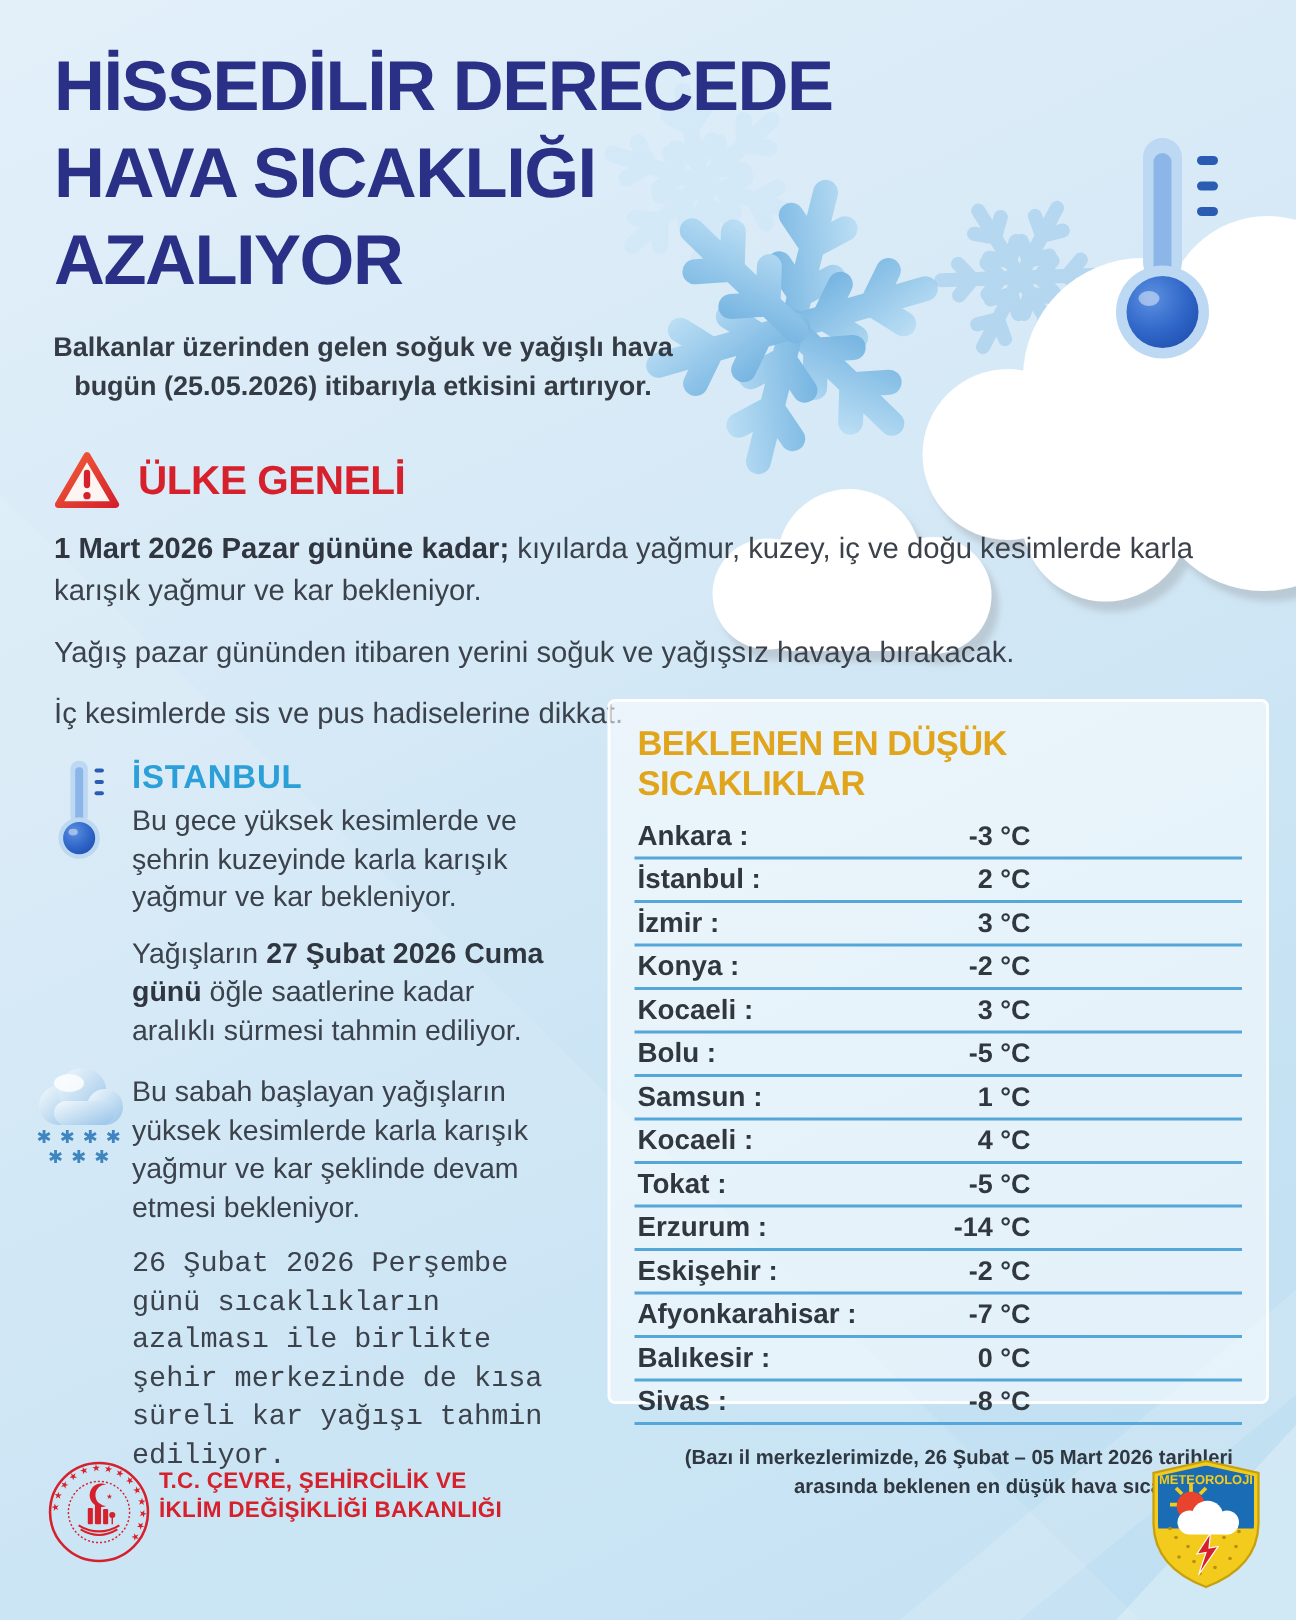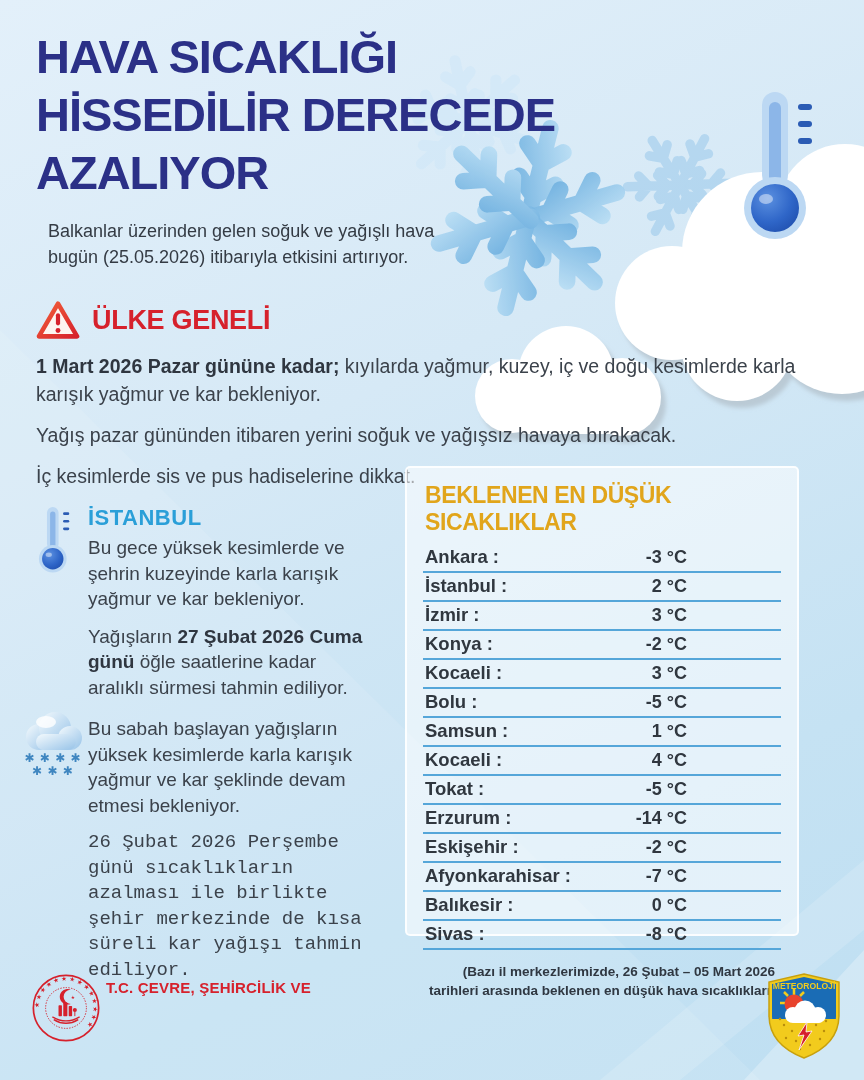--- a/index.html
+++ b/index.html
@@ -7,22 +7,22 @@
     position:relative;width:864px;height:1080px;overflow:hidden;
     font-family:"Liberation Sans",sans-serif;
     background:linear-gradient(155deg,#e3f0fa 0%,#d6e9f6 38%,#c5e2f3 75%,#bfdff2 100%);
   }
   .deco{position:absolute;inset:0;pointer-events:none;}
   .content{position:absolute;inset:0;}
 
   
   .title{position:absolute;left:36px;top:28px;color:#2b3087;font-weight:700;
          font-size:47px;line-height:58px;letter-spacing:-1px;}
-  .intro{position:absolute;left:48px;top:218px;width:420px;font-size:18px;line-height:26px;
-         font-weight:400;color:#343b44;}
+  .intro{position:absolute;left:32px;top:218px;width:420px;font-size:18px;line-height:26px;
+         font-weight:700;color:#343b44;text-align:center;}
 
   
   .country{position:absolute;left:36px;top:300px;width:770px;}
   .country-head{display:flex;align-items:center;gap:12px;text-align:center;}
   .country-head .label{color:#d6212c;font-size:27px;font-weight:700;letter-spacing:-0.3px;}
   .p{font-size:19.5px;line-height:28px;color:#3b424b;}
   .country .p1{margin-top:12px;width:762px;}
   .country .p2,.country .p3{margin-top:13px;}
   .b{font-weight:700;color:#2f3640;}
 
@@ -32,21 +32,21 @@
   .cityblock .cityname{color:#2a9fd8;font-size:22px;font-weight:700;letter-spacing:0.5px;}
   .cityblock .p{font-size:19px;line-height:25.5px;margin-top:4px;}
   .cityblock .p + .p{margin-top:12px;}
   .thermo-small{position:absolute;left:-4px;top:2px;}
   .ankara{margin-top:16px;padding-left:52px;}
   .cloudicon{position:absolute;left:-16px;top:-8px;}
   .flakes{position:absolute;left:-14px;top:36px;width:62px;text-align:center;
           color:#3f86c0;font-size:12px;line-height:13px;letter-spacing:1px;}
 
   
-  .panel{position:absolute;left:405px;top:466px;width:394px;height:470px;box-sizing:border-box;
+  .panel{position:absolute;left:405px;top:466px;width:441px;height:470px;box-sizing:border-box;
          background:rgba(255,255,255,0.55);border:2px solid rgba(255,255,255,0.85);
          border-radius:5px;padding:12px 16px 10px 16px;}
   .panel-head{color:#e1a51b;font-size:23px;font-weight:700;letter-spacing:-0.4px;margin:2px 0 8px 2px;}
   .trow{display:grid;grid-template-columns:170px 92px 1fr;align-items:baseline;
         border-bottom:2px solid #55a6d9;padding:2px 0 3px 2px;}
   .tcity{font-size:18.5px;font-weight:700;color:#30373f;}
   .ttemp{font-size:18px;font-weight:700;color:#30373f;text-align:right;}
   .footnote{margin-top:12px;font-size:13.5px;line-height:19px;font-weight:700;color:#2f3741;
             text-align:right;padding-right:6px;}
 
@@ -123,22 +123,22 @@
       <ellipse cx="18" cy="107" rx="7" ry="5" fill="#ffffff" opacity="0.45"></ellipse>
       <rect x="50" y="12" width="14" height="6" rx="3" fill="#2b5cb4"></rect>
       <rect x="50" y="29" width="14" height="6" rx="3" fill="#2b5cb4"></rect>
       <rect x="50" y="46" width="14" height="6" rx="3" fill="#2b5cb4"></rect>
     </g>
   </svg>
 
   <div class="content">
 
     <h1 class="title" style="margin:0;">
+      <div>HİSSEDİLİR DERECEDE</div>
       <div>HAVA SICAKLIĞI</div>
-      <div>HİSSEDİLİR DERECEDE</div>
       <div>AZALIYOR</div>
     </h1>
 
     <p class="intro" style="margin:0;">Balkanlar üzerinden gelen soğuk ve yağışlı hava bugün (25.05.2026) itibarıyla etkisini artırıyor.</p>
 
     <section class="country">
       <div class="country-head">
         <svg width="44" height="40" viewBox="0 0 48 44">
           <defs>
             <linearGradient id="warnGrad" x1="0" y1="0" x2="1" y2="1">
@@ -294,20 +294,21 @@
           <rect x="46" y="42" width="6" height="20" rx="1"></rect>
           <rect x="54" y="47" width="5" height="15" rx="1"></rect>
           <circle cx="63" cy="53" r="3"></circle>
           <rect x="62.3" y="55" width="1.4" height="7"></rect>
         </g>
         <path d="M30,63 Q50,75 70,63 M32,67 Q50,78 68,67" fill="none" stroke="#d6212c" stroke-width="2"></path>
       </svg>
 
       <div class="ministry-name">
         <div>T.C. ÇEVRE, ŞEHİRCİLİK VE</div>
+        <div>İKLİM DEĞİŞİKLİĞİ BAKANLIĞI</div>
       </div>
 
       <svg class="met-logo" width="76" height="88" viewBox="0 0 76 86">
         <defs>
           <clipPath id="shieldClip">
               <path d="M38,4 L70,11 V42 C70,62 57,74 38,81 C19,74 6,62 6,42 V11 Z"></path>
             </clipPath>
         </defs>
         <path d="M38,1 L73,9 V42 C73,64 59,77 38,85 C17,77 3,64 3,42 V9 Z" fill="#f2cb1d" stroke="#c7a00f" stroke-width="1.5"></path>
         <g clip-path="url(#shieldClip)">

